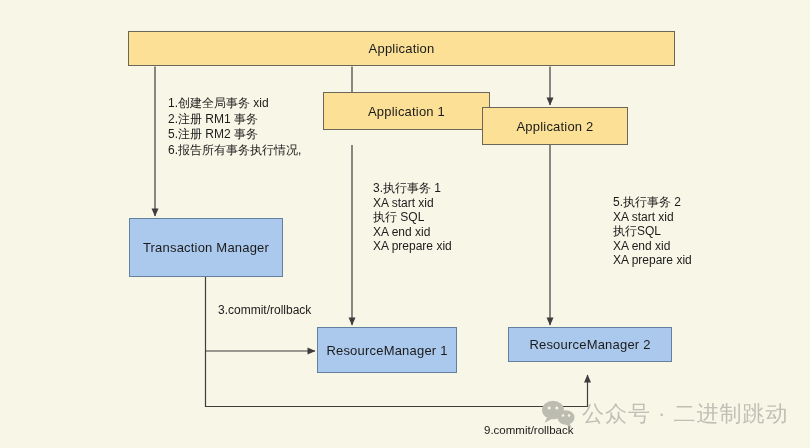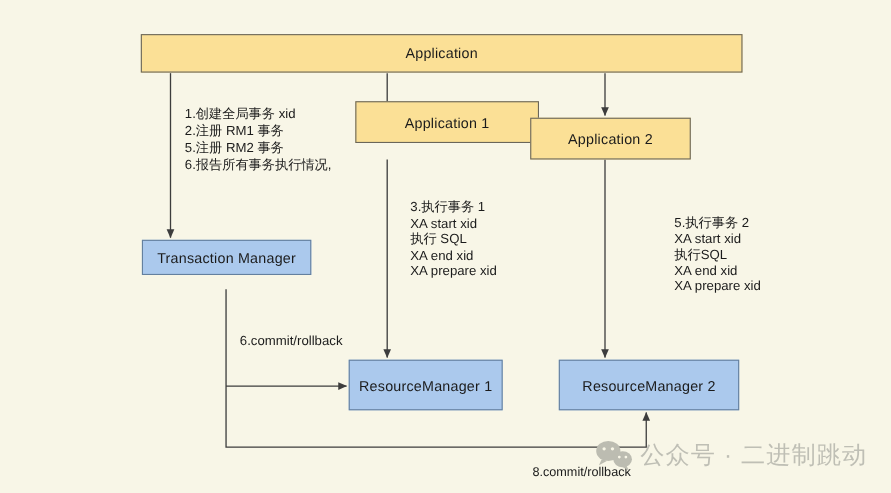--- a/index.html
+++ b/index.html
@@ -32,23 +32,23 @@
     color:var(--text);
     box-sizing:border-box;
     text-align:right;
     letter-spacing:.2px;
   }
   .box.yellow{background:var(--box-yellow);border:1.4px solid var(--box-yellow-border);}
   .box.blue{background:var(--box-blue);border:1.4px solid var(--box-blue-border);}
   #node-application{left:128px;top:31px;width:547px;height:35px;}
   #node-application1{left:293px;top:92px;width:167px;height:38px;margin-left:30px;}
   #node-application2{left:482px;top:107px;width:146px;height:38px;}
-  #node-tm{left:129px;top:218px;width:154px;height:32px;}
+  #node-tm{left:129px;top:218px;width:154px;height:59px;}
   #node-rm1{left:317px;top:327px;width:140px;height:46px;}
-  #node-rm2{left:508px;top:327px;width:164px;height:46px;}
+  #node-rm2{left:508px;top:327px;width:164px;height:35px;}
   .note{
     position:absolute;
     font-size:12px;
     white-space:nowrap;
     color:var(--text);
   }
   .note div{height:15.5px;line-height:15.5px;}
   .note.tight div{height:14.5px;line-height:14.5px;}
   #note-tm{left:168px;top:96px;}
   #note-rm1{left:373px;top:181px;}
@@ -118,22 +118,22 @@
   </div>
 
   <div class="note tight" id="note-rm2">
     <div>5.执行事务 2</div>
     <div>XA start xid</div>
     <div>执行SQL</div>
     <div>XA end xid</div>
     <div class="bold">XA prepare xid</div>
   </div>
 
-  <div class="edge-label" id="label-commit7">6.commit/rollback</div>
-  <div class="edge-label" id="label-commit8">8.commit/rollback</div>
+  <div class="edge-label" id="label-commit7">3.commit/rollback</div>
+  <div class="edge-label" id="label-commit8">9.commit/rollback</div>
 
   <div class="watermark">
     <svg width="34" height="28" viewBox="0 0 34 28">
       <ellipse cx="12" cy="10" rx="11" ry="9.2" fill="#bcbcb1"></ellipse>
       <path d="M6,17.5 L3.5,23 L11,18.8 Z" fill="#bcbcb1"></path>
       <circle cx="8.2" cy="8" r="1.5" fill="#f8f6e7"></circle>
       <circle cx="15.8" cy="8" r="1.5" fill="#f8f6e7"></circle>
       <ellipse cx="25" cy="17.5" rx="8.5" ry="7.3" fill="#bcbcb1"></ellipse>
       <path d="M28.5,23.5 L31,28 L24.5,24.4 Z" fill="#bcbcb1"></path>
       <circle cx="22" cy="15.5" r="1.25" fill="#f8f6e7"></circle>

